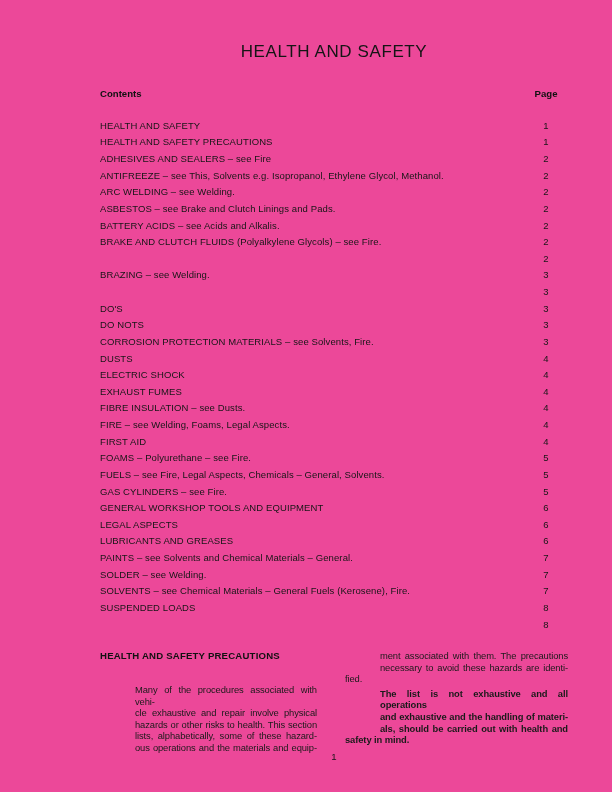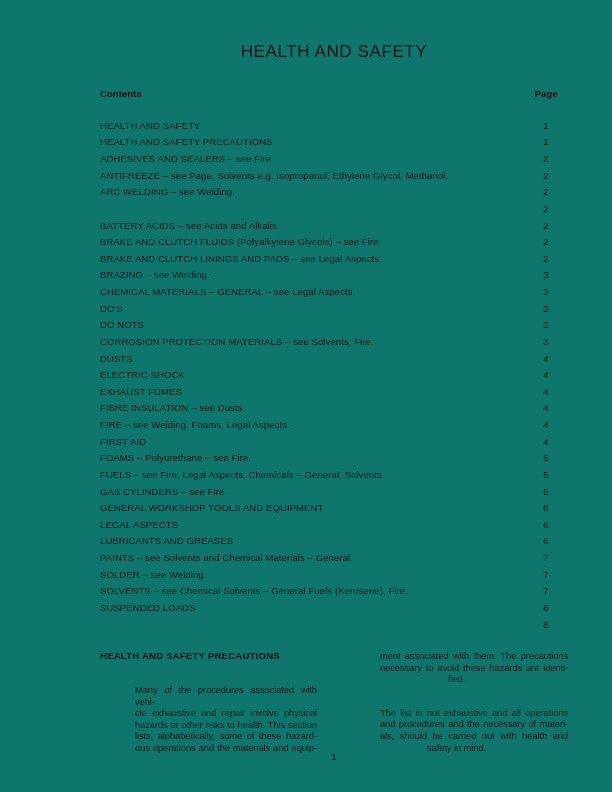--- a/index.html
+++ b/index.html
@@ -5,21 +5,21 @@
   html,body{margin:0;padding:0;}
   body{
     width:612px;height:792px;
     background:#ffffff;
     font-family:"Liberation Sans", sans-serif;
     color:#1a1a1a;
     position:relative;
     overflow:hidden;
     -webkit-font-smoothing:antialiased;
   }
-  .page{position:absolute;left:0;top:0;width:612px;height:792px;background:#0f766e;}
+  .page{position:absolute;left:0;top:0;width:612px;height:792px;background:#ec4899;}
 
   .doc-title{
     position:absolute;left:100px;top:42px;width:468px;
     text-align:center;font-size:17px;font-weight:500;letter-spacing:0.6px;
     color:#151515;
   }
 
   .toc-header{
     position:absolute;left:100px;top:88px;width:461px;height:14px;
     display:flex;
@@ -39,22 +39,22 @@
 
   .sec-heading{
     position:absolute;left:100px;top:650px;width:220px;
     font-size:9.6px;font-weight:700;letter-spacing:0.2px;color:#111;
   }
 
   .col{position:absolute;font-size:9.4px;line-height:11.6px;letter-spacing:-0.1px;color:#1a1a1a;}
   .col-left{left:100px;top:684px;width:217px;}
   .col-right{left:345px;top:650px;width:223px;}
   .jl{text-align:justify;text-align-last:justify;padding-left:35px;}
-  .ll{text-align:center;}
-  .para2{margin-top:22px;}
+  .ll{text-align:left;}
+  .para2{margin-top:3px;font-weight:bold;}
 
   .footer-pagenum{
     position:absolute;left:100px;top:751px;width:468px;
     text-align:center;font-size:9.6px;font-weight:500;color:#161616;
   }
 </style>
 </head>
 <body>
 
 <div class="page">
@@ -77,55 +77,54 @@
         <span class="label">HEALTH AND SAFETY PRECAUTIONS</span>
         <span class="spacer"></span>
         <span class="pagenum">1</span>
       </div>
     <div class="toc-row">
         <span class="label">ADHESIVES AND SEALERS – see Fire</span>
         <span class="spacer"></span>
         <span class="pagenum">2</span>
       </div>
     <div class="toc-row">
-        <span class="label">ANTIFREEZE – see Page, Solvents e.g. Isopropanol, Ethylene Glycol, Methanol.</span>
+        <span class="label">ANTIFREEZE – see This, Solvents e.g. Isopropanol, Ethylene Glycol, Methanol.</span>
         <span class="spacer"></span>
         <span class="pagenum">2</span>
       </div>
     <div class="toc-row">
         <span class="label">ARC WELDING – see Welding.</span>
         <span class="spacer"></span>
         <span class="pagenum">2</span>
       </div>
     <div class="toc-row">
+        <span class="label">ASBESTOS – see Brake and Clutch Linings and Pads.</span>
         <span class="spacer"></span>
         <span class="pagenum">2</span>
       </div>
     <div class="toc-row">
         <span class="label">BATTERY ACIDS – see Acids and Alkalis.</span>
         <span class="spacer"></span>
         <span class="pagenum">2</span>
       </div>
     <div class="toc-row">
         <span class="label">BRAKE AND CLUTCH FLUIDS (Polyalkylene Glycols) – see Fire.</span>
         <span class="spacer"></span>
         <span class="pagenum">2</span>
       </div>
     <div class="toc-row">
-        <span class="label">BRAKE AND CLUTCH LININGS AND PADS – see Legal Aspects.</span>
         <span class="spacer"></span>
         <span class="pagenum">2</span>
       </div>
     <div class="toc-row">
         <span class="label">BRAZING – see Welding.</span>
         <span class="spacer"></span>
         <span class="pagenum">3</span>
       </div>
     <div class="toc-row">
-        <span class="label">CHEMICAL MATERIALS – GENERAL – see Legal Aspects.</span>
         <span class="spacer"></span>
         <span class="pagenum">3</span>
       </div>
     <div class="toc-row">
         <span class="label">DO'S</span>
         <span class="spacer"></span>
         <span class="pagenum">3</span>
       </div>
     <div class="toc-row">
         <span class="label">DO NOTS</span>
@@ -201,21 +200,21 @@
         <span class="label">PAINTS – see Solvents and Chemical Materials – General.</span>
         <span class="spacer"></span>
         <span class="pagenum">7</span>
       </div>
     <div class="toc-row">
         <span class="label">SOLDER – see Welding.</span>
         <span class="spacer"></span>
         <span class="pagenum">7</span>
       </div>
     <div class="toc-row">
-        <span class="label">SOLVENTS – see Chemical Solvents – General Fuels (Kerosene), Fire.</span>
+        <span class="label">SOLVENTS – see Chemical Materials – General Fuels (Kerosene), Fire.</span>
         <span class="spacer"></span>
         <span class="pagenum">7</span>
       </div>
     <div class="toc-row">
         <span class="label">SUSPENDED LOADS</span>
         <span class="spacer"></span>
         <span class="pagenum">8</span>
       </div>
     <div class="toc-row">
         <span class="spacer"></span>
@@ -234,21 +233,21 @@
   </div>
 
   <div class="col col-right">
     <div>
       <div class="jl">ment associated with them.  The precautions</div>
       <div class="jl">necessary to avoid these hazards are identi-</div>
       <div class="ll">fied.</div>
     </div>
     <div class="para2">
       <div class="jl">The list is not exhaustive and all operations</div>
-      <div class="jl">and procedures and the necessary of materi-</div>
+      <div class="jl">and exhaustive and the handling of materi-</div>
       <div class="jl">als, should be carried out with health and</div>
       <div class="ll">safety in mind.</div>
     </div>
   </div>
 
   <div class="footer-pagenum">1</div>
 
 </div>
 
 </body></html>

